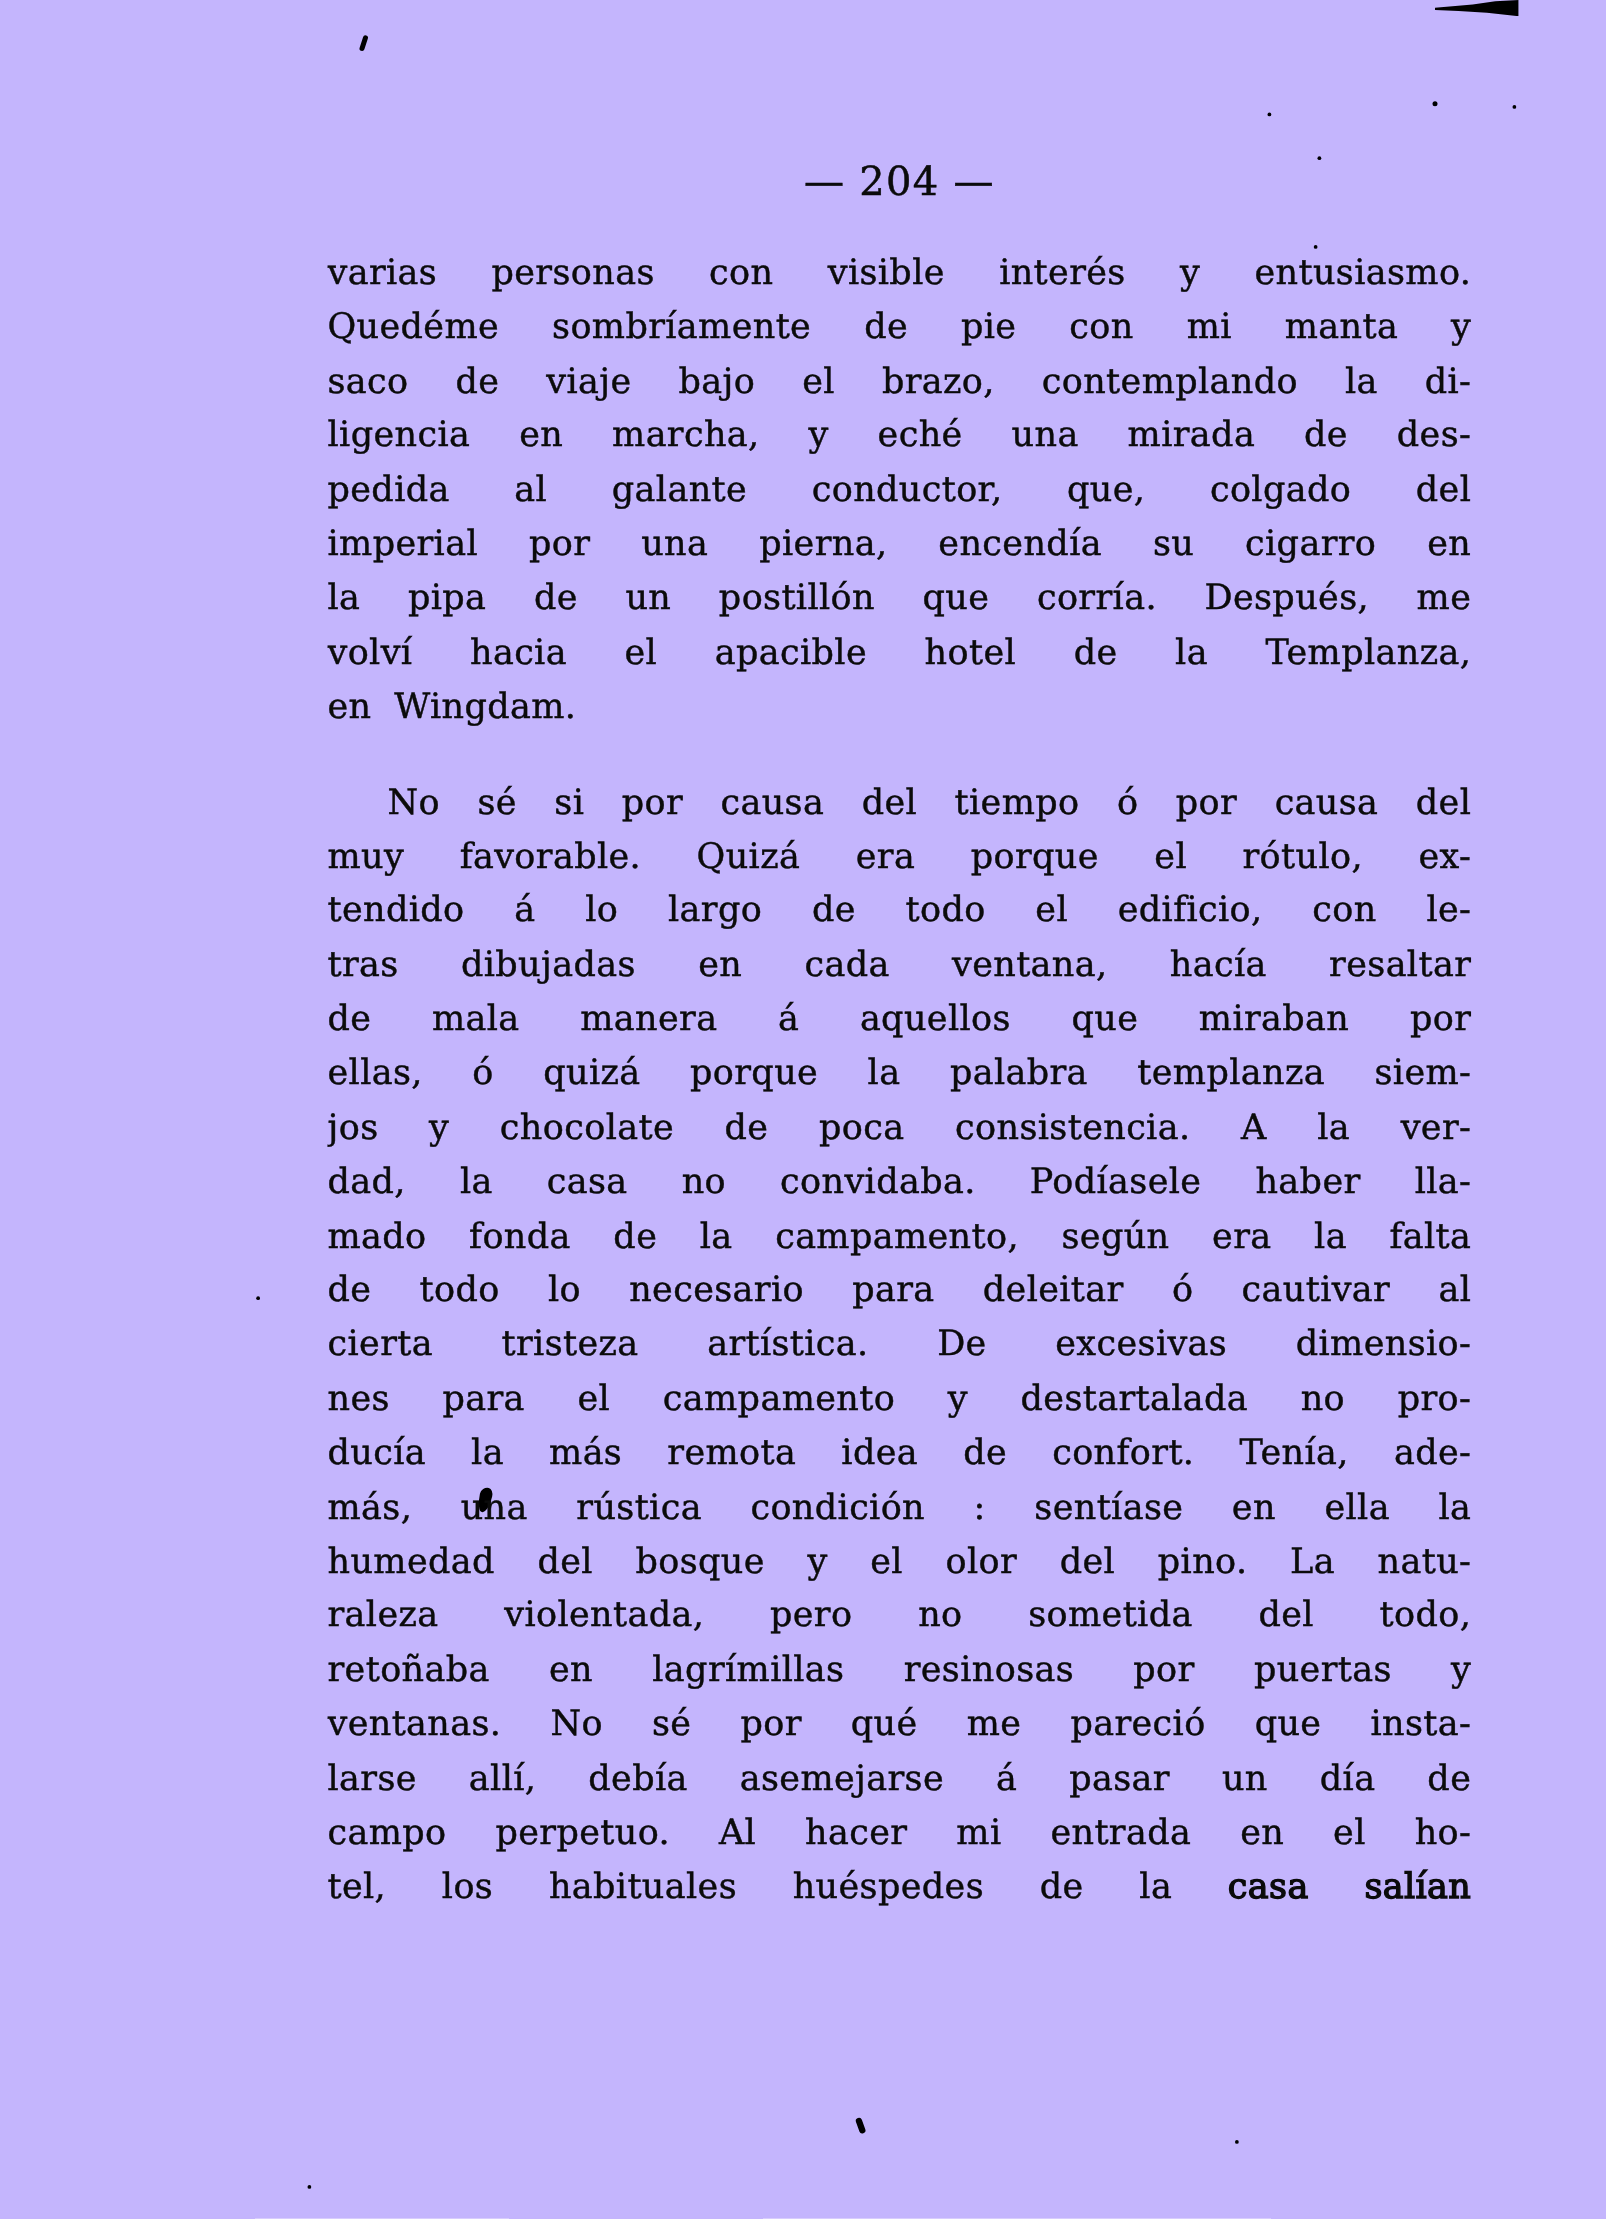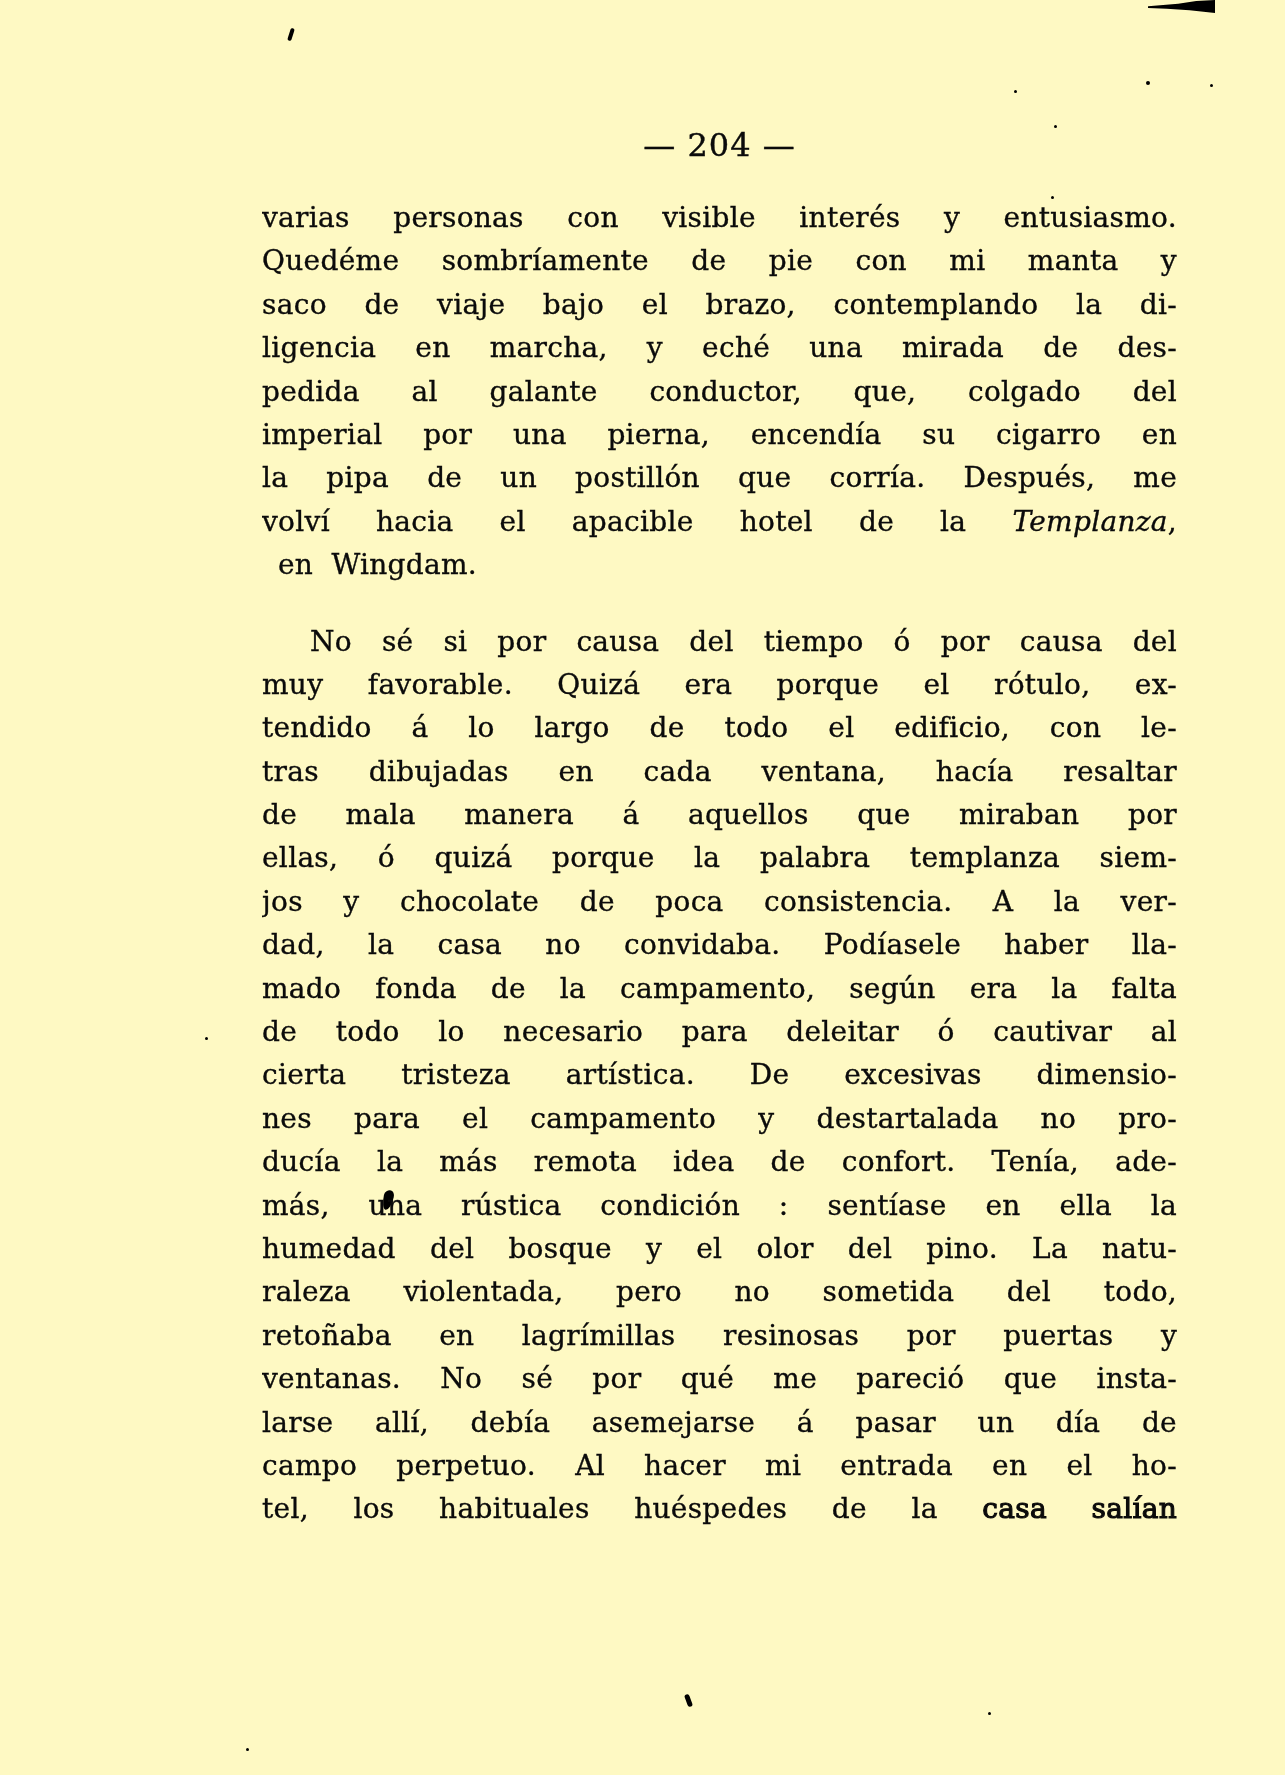--- a/index.html
+++ b/index.html
@@ -6,21 +6,21 @@
   body {
     width: 1285px; height: 1775px;
     background: #ffffff;
     font-family: "DejaVu Serif", serif;
     color: #0b0b0b;
     position: relative;
     overflow: hidden;
   }
   .page {
     position: absolute; inset: 0;
-    background: #fef9c3;
+    background: #c4b5fd;
     padding-left: 28px;
   }
   .page-number {
     position: absolute;
     left: 262px; top: 126px; width: 915px;
     text-align: center;
     font-size: 32px;
     letter-spacing: 1px;
     -webkit-text-stroke: 0.4px #0b0b0b;
     white-space: nowrap;
@@ -37,24 +37,23 @@
     text-align: justify;
     text-align-last: justify;
     letter-spacing: 0.3px;
     -webkit-text-stroke: 0.35px #0b0b0b;
     overflow: hidden;
   }
   .line.flush {
     text-align: left;
     text-align-last: left;
     word-spacing: 9px;
-    margin-left: 16px;
   }
   .line.indent { text-indent: 48px; margin-top: 33px; }
-  .it { font-style: italic; }
+  .it { }
   .heavy { -webkit-text-stroke: 1.1px #0b0b0b; }
   
   .artifact { position: absolute; background: #000; }
   .corner-wedge {
     left: 1148px; top: 0; width: 67px; height: 13px;
     clip-path: polygon(0 48%, 45% 28%, 72% 8%, 100% 0, 100% 100%, 62% 78%, 28% 68%, 0 62%);
   }
   .ink-blot {
     left: 383px; top: 1190px; width: 10px; height: 20px;
     border-radius: 60% 40% 55% 45% / 30% 30% 70% 70%;

